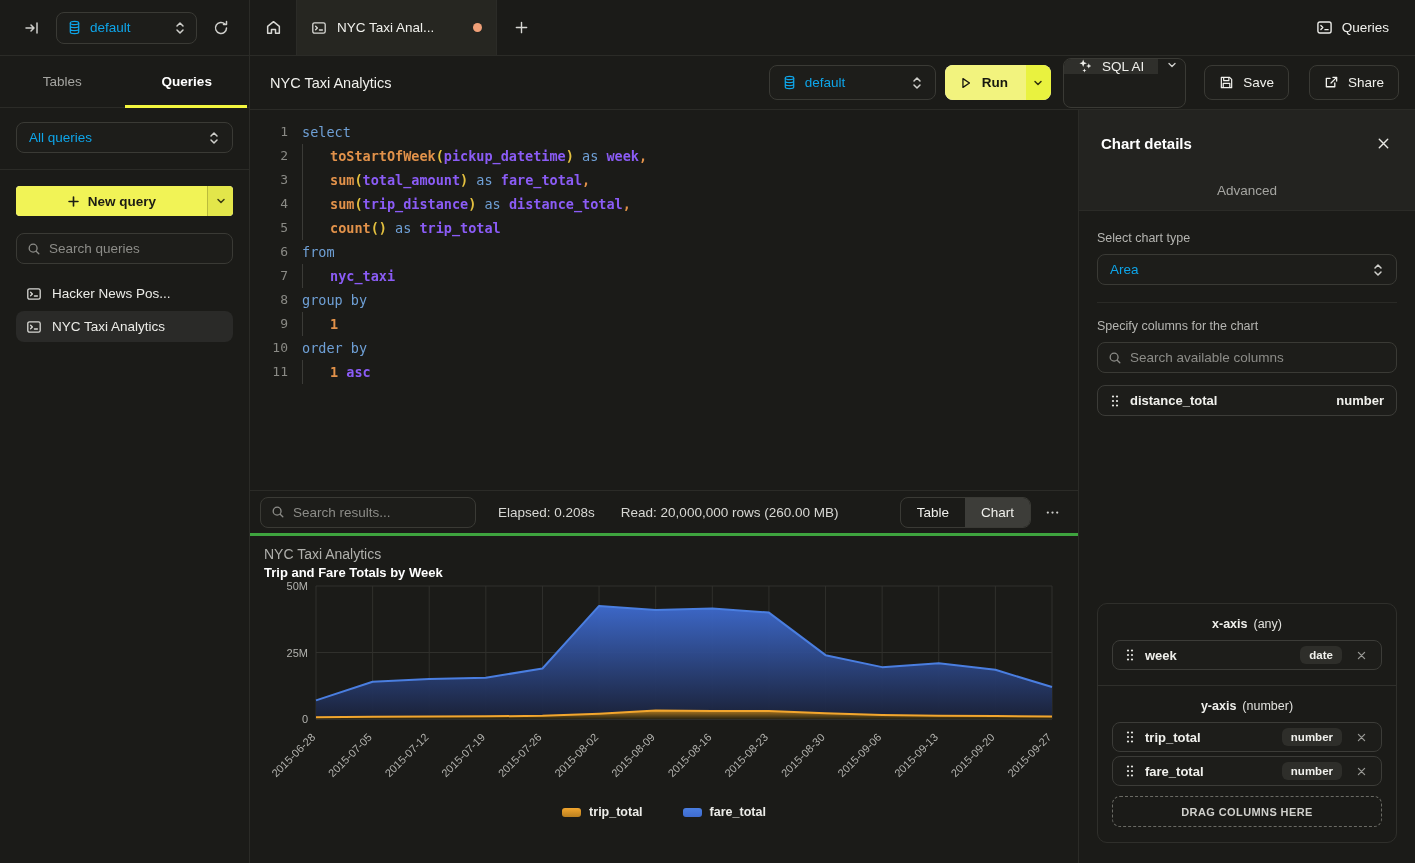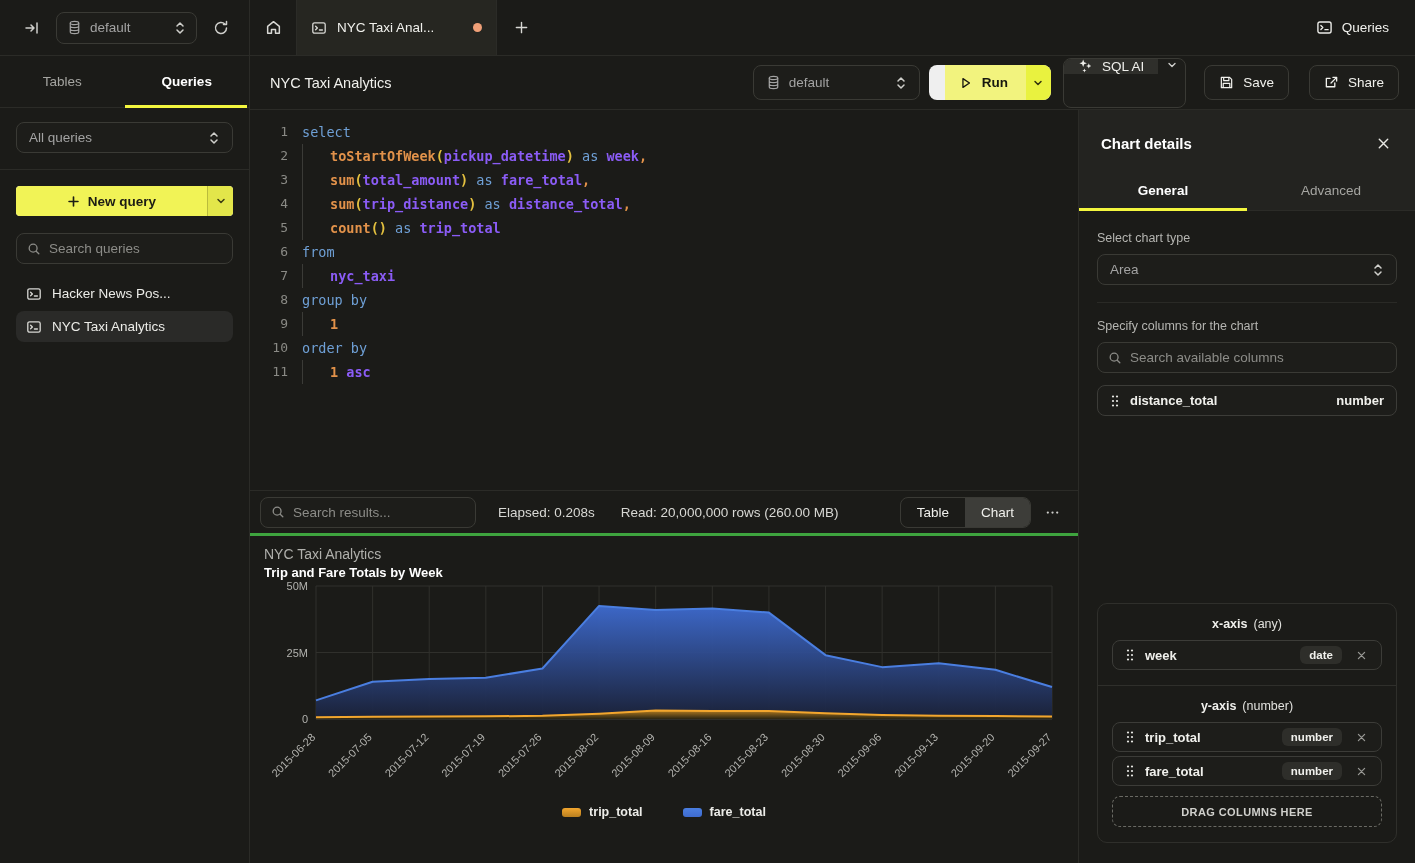--- a/index.html
+++ b/index.html
@@ -11,21 +11,21 @@
   }
   .app { width:1415px; height:863px; display:flex; flex-direction:column; background:#1b1b18; }
 
   
   svg.ic { display:block; flex-shrink:0; }
 
   
   .topbar { height:56px; display:flex; align-items:stretch; border-bottom:1px solid #2b2b27; background:#1b1b18; }
   .tb-left { width:250px; display:flex; align-items:center; gap:10px; padding:0 14px 0 18px; border-right:1px solid #2b2b27; }
   .iconbtn { background:none; border:none; color:#cfcfcb; cursor:pointer; display:flex; align-items:center; justify-content:center; padding:6px; border-radius:6px; }
-  .select { display:flex; align-items:center; gap:8px; border:1px solid #3a3a35; border-radius:8px; background:#1d1d1a; color:#a3a3a3; cursor:pointer; }
+  .select { display:flex; align-items:center; gap:8px; border:1px solid #3a3a35; border-radius:8px; background:#1d1d1a; color:#0ea5e9; cursor:pointer; }
   .select.sm { height:32px; padding:0 10px; flex:1; }
   .select .lbl { flex:1; font-size:13.5px; }
   .tabstrip { display:flex; align-items:stretch; }
   .tab-home { width:47px; display:flex; align-items:center; justify-content:center; color:#d8d8d4; background:none; border:none; border-right:1px solid #2b2b27; cursor:pointer; }
   .tab { width:200px; display:flex; align-items:center; gap:10px; padding:0 14px; background:#262621; border-right:1px solid #2b2b27; cursor:pointer; }
   .tab .t-label { flex:1; font-size:13.5px; color:#f0f0ec; white-space:nowrap; overflow:hidden; }
   .tab-dot { width:9px; height:9px; border-radius:50%; background:#f0a078; }
   .tab-plus { width:48px; display:flex; align-items:center; justify-content:center; color:#d8d8d4; background:none; border:none; font-size:20px; cursor:pointer; }
   .tb-queries { margin-left:auto; display:flex; align-items:center; gap:9px; padding:0 26px; background:none; border:none; color:#f0f0ec; font-size:13.5px; cursor:pointer; }
 
@@ -52,21 +52,21 @@
   .qitem.selected { background:#2a2a28; }
   .qitem .q-label { white-space:nowrap; overflow:hidden; }
 
   
   .main-area { flex:1; display:flex; flex-direction:column; min-width:0; }
   .main-header { height:54px; display:flex; align-items:center; padding:0 16px 0 20px; border-bottom:1px solid #2b2b27; }
   .mh-title { font-size:14.5px; font-weight:500; color:#f0f0ec; }
   .mh-actions { margin-left:auto; display:flex; align-items:center; }
   .select.db { height:35px; width:167px; padding:0 12px; margin-right:9px; }
   .btn-run { height:35px; display:flex; border:none; border-radius:8px; overflow:hidden; cursor:pointer; padding:0; margin-right:12px; }
-  .run-main { display:flex; align-items:center; gap:9px; background:#f2f37e; color:#17170f; font-weight:700; font-size:13.5px; padding:0 18px 0 14px;margin-left:16px; }
+  .run-main { display:flex; align-items:center; gap:9px; background:#f2f37e; color:#17170f; font-weight:700; font-size:13.5px; padding:0 18px 0 14px; }
   .run-caret { width:25px; background:#e9f23f; display:flex; align-items:center; justify-content:center; color:#33330e; }
   .btn-sqlai { height:50px; display:flex; align-items:flex-start; border:1px solid #3a3a35; border-radius:8px; overflow:hidden; cursor:pointer; padding:0; background:#1d1d1a; color:#ecece8; margin-right:18px; }
   .sqlai-main { display:flex; align-items:center; gap:9px; background:#2f2f2b; padding:0 14px; font-size:13.5px; font-weight:500; color:#f0f0ec; }
   .sqlai-caret { width:27px; display:flex; align-items:center; justify-content:center; color:#cfcfcb; }
   .btn-ghost { height:35px; display:flex; align-items:center; gap:9px; padding:0 14px; border:1px solid #3a3a35; border-radius:8px; background:#1d1d1a; color:#f0f0ec; font-size:13.5px; font-weight:500; cursor:pointer; }
   .btn-ghost + .btn-ghost { margin-left:20px; }
 
   .main-body { flex:1; display:flex; min-height:0; }
   .editor-col { flex:1; display:flex; flex-direction:column; min-width:0; }
 
@@ -449,24 +449,20 @@
         <aside class="right-panel">
           <div class="panel-header">
             <span class="panel-title">Chart details</span>
             <button class="panel-close">
               <svg class="ic" width="15" height="15" viewBox="0 0 16 16" fill="none" stroke="currentColor" stroke-width="1.5" stroke-linecap="round">
                   <path d="m3.5 3.5 9 9m0-9-9 9"></path>
                 </svg>
             </button>
           </div>
           <div class="panel-tabs">
-            <div class="p-tab active">
-              <span>General</span>
-              <i class="underline"></i>
-            </div>
             <div class="p-tab">
               <span>Advanced</span>
             </div>
           </div>
           <div class="panel-content">
             <div class="p-label">Select chart type</div>
             <div class="select wide">
               <span class="lbl">Area</span>
               <svg class="ic" width="12" height="14" viewBox="0 0 12 14" fill="none" stroke="#cfcfcb" stroke-width="1.5" stroke-linecap="round" stroke-linejoin="round">
                   <path d="m3 5 3-3 3 3M3 9l3 3 3-3"></path>

